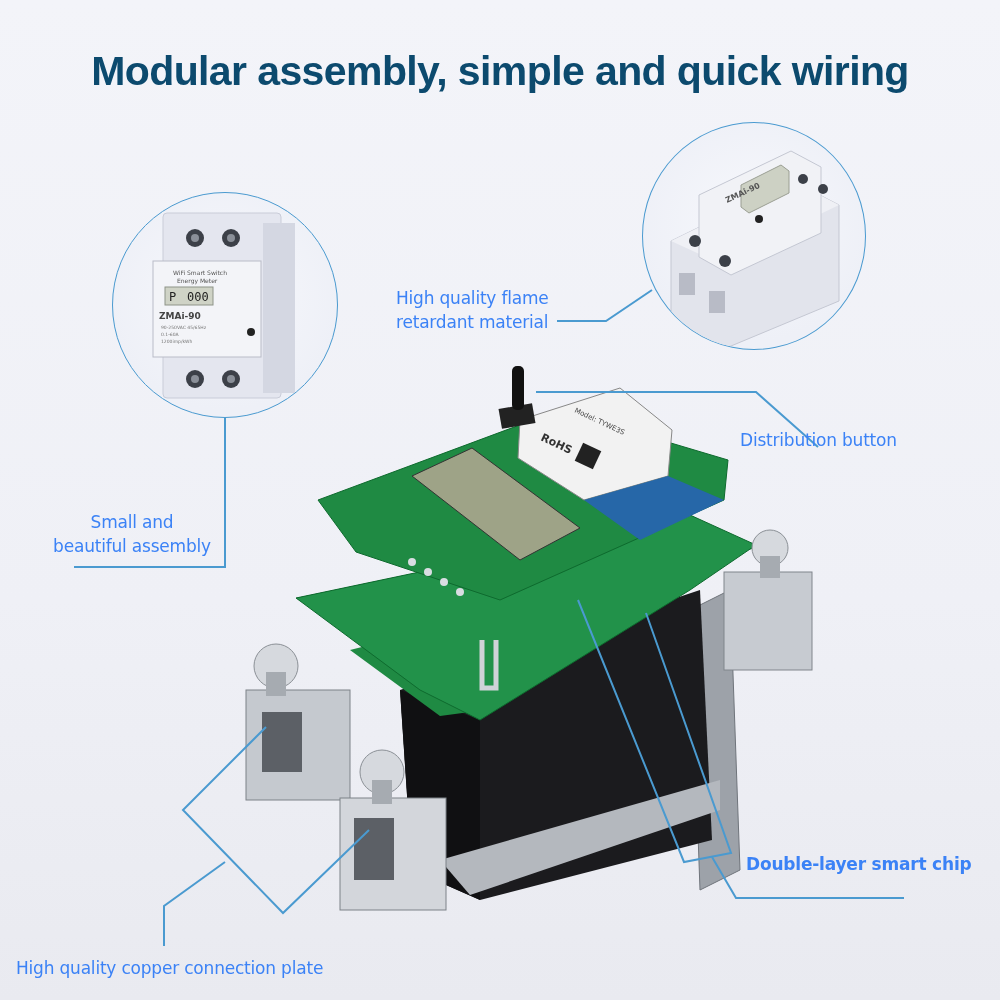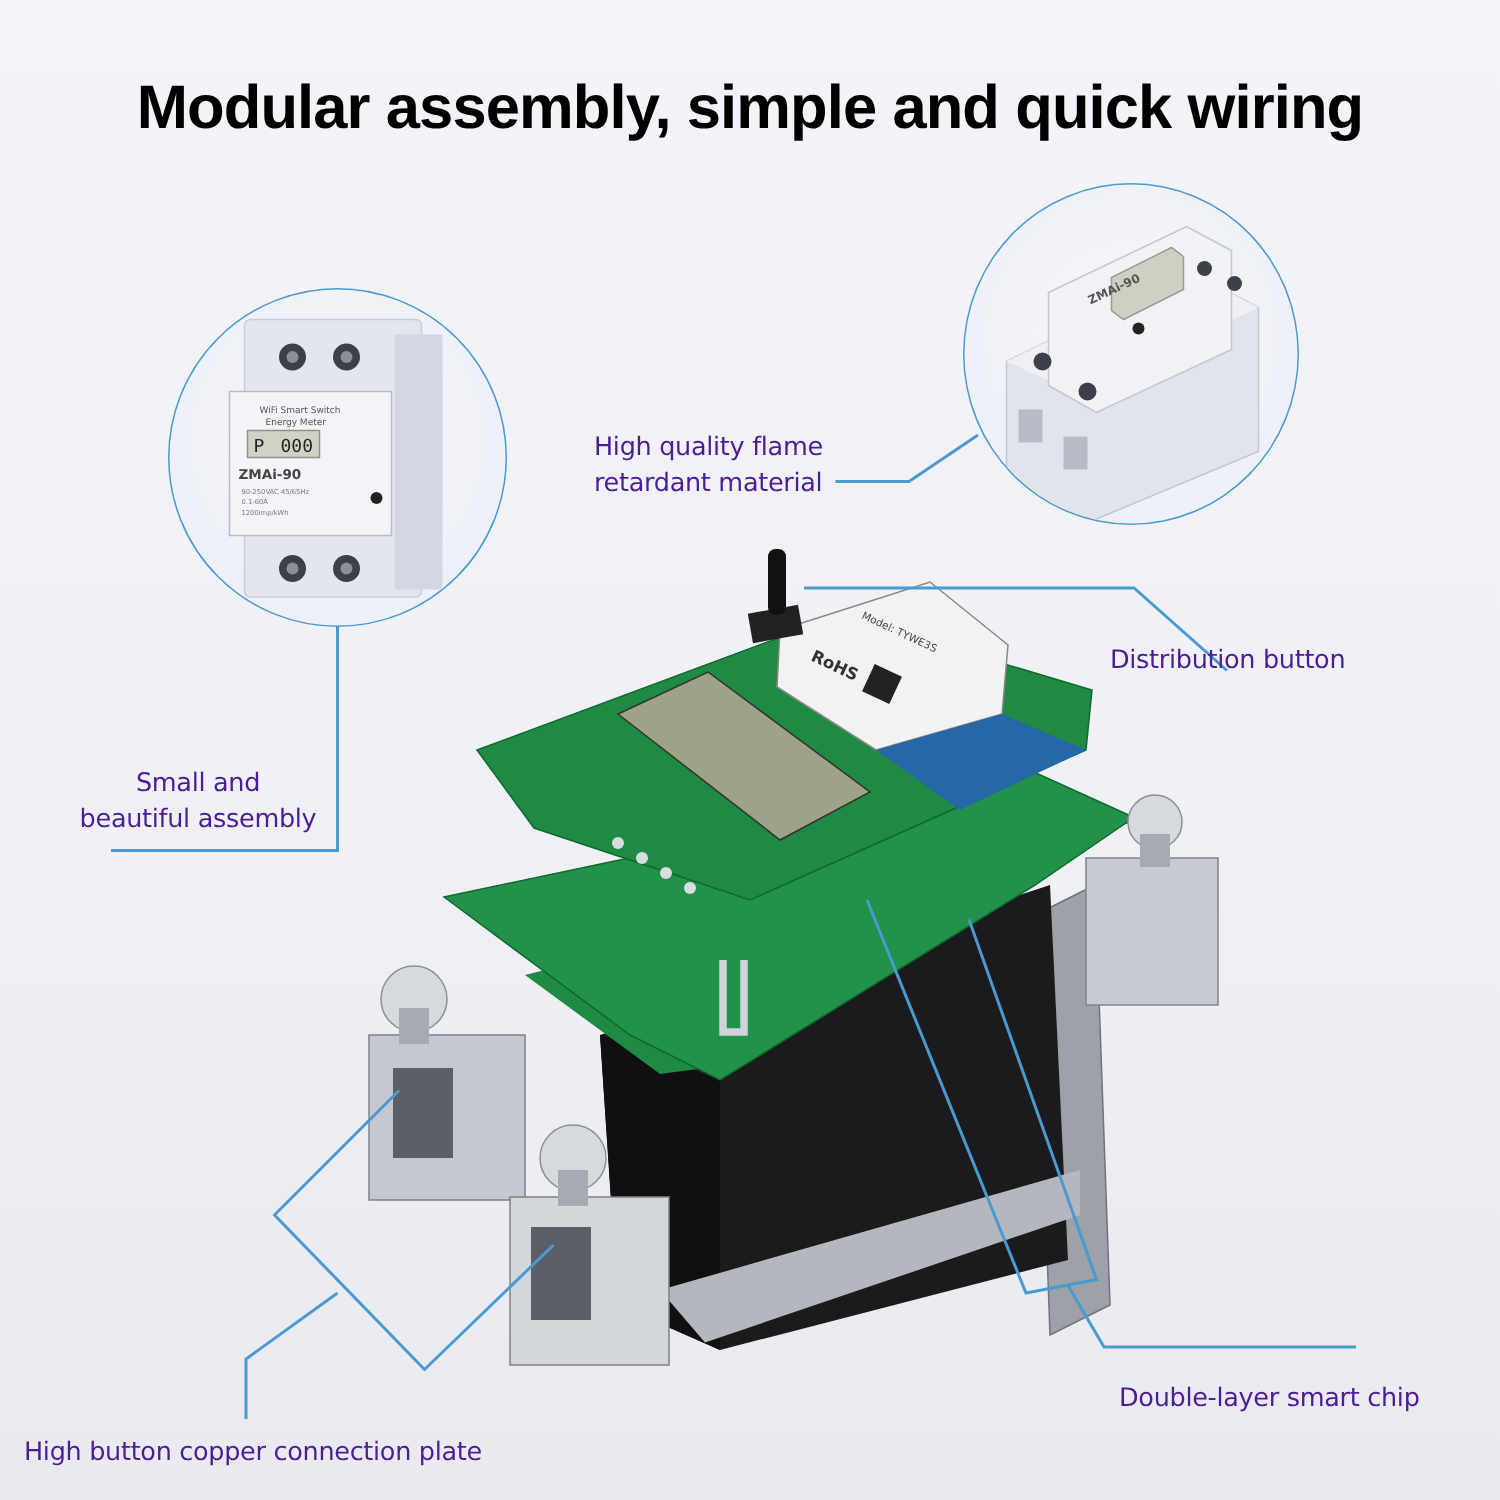--- a/index.html
+++ b/index.html
@@ -6,25 +6,25 @@
   html, body { width: 1000px; height: 1000px; overflow: hidden; }
   body {
     background: linear-gradient(180deg, #f3f4f9 0%, #eff0f6 60%, #e9eaf0 100%);
     font-family: "Liberation Sans", "DejaVu Sans", sans-serif;
     position: relative;
     color: #1b1b1b;
   }
   .title {
     position: absolute; left: 0; top: 48px; width: 1000px;
     text-align: center; font-weight: 700; font-size: 41px;
-    letter-spacing: -0.6px; color: #000000;
+    letter-spacing: -0.6px; color: #0c4a6e;
     font-family: "Liberation Sans", sans-serif;
   }
   .label {
-    position: absolute; font-size: 17px; line-height: 24px; color: #4c1d95;
+    position: absolute; font-size: 17px; line-height: 24px; color: #3b82f6;
     font-family: "DejaVu Sans", sans-serif; letter-spacing: -0.2px;
   }
   .label.center { text-align: center; }
   svg.overlay { position: absolute; left: 0; top: 0; width: 1000px; height: 1000px; }
   .circle {
     position: absolute; border-radius: 50%;
     border: 1.5px solid #4a9ad0;
     background: radial-gradient(circle at 50% 45%, #f7f8fc 0%, #eef0f7 70%);
     overflow: hidden;
   }
@@ -151,15 +151,15 @@
   <div>retardant material</div>
 </div>
 
 <div class="label" style="left:740px; top:428px;">Distribution button</div>
 
 <div class="label center" style="left:52px; top:510px; width:160px;text-align:center;">
   <div>Small and</div>
   <div>beautiful assembly</div>
 </div>
 
-<div class="label" style="left:746px; top:920px;">Double-layer smart chip</div>
+<div class="label" style="left:746px; top:852px;font-weight:bold;">Double-layer smart chip</div>
 
-<div class="label" style="left:16px; top:956px;">High button copper connection plate</div>
+<div class="label" style="left:16px; top:956px;">High quality copper connection plate</div>
 
 </body></html>

